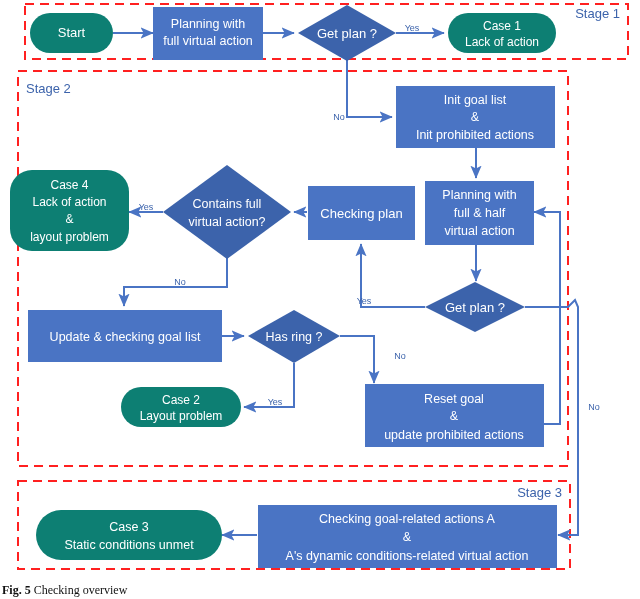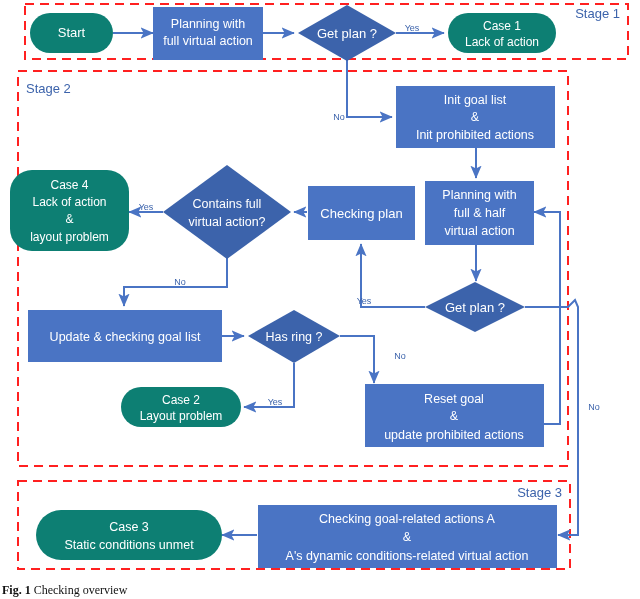--- a/index.html
+++ b/index.html
@@ -167,16 +167,16 @@
   </g>
 
   <g>
     <rect x="36" y="510" width="186" height="50" rx="25" ry="25" fill="#0d7f73"></rect>
     <text x="129" y="531" text-anchor="middle" font-size="12.5" fill="#ffffff">Case 3</text>
     <text x="129" y="549" text-anchor="middle" font-size="12.5" fill="#ffffff">Static conditions unmet</text>
   </g>
 </svg>
 
 <div class="cap">
-  <b>Fig. 1</b>
+  <b>Fig. 5</b>
   <span>Checking overview</span>
 </div>
 </div>
 
 </body></html>

